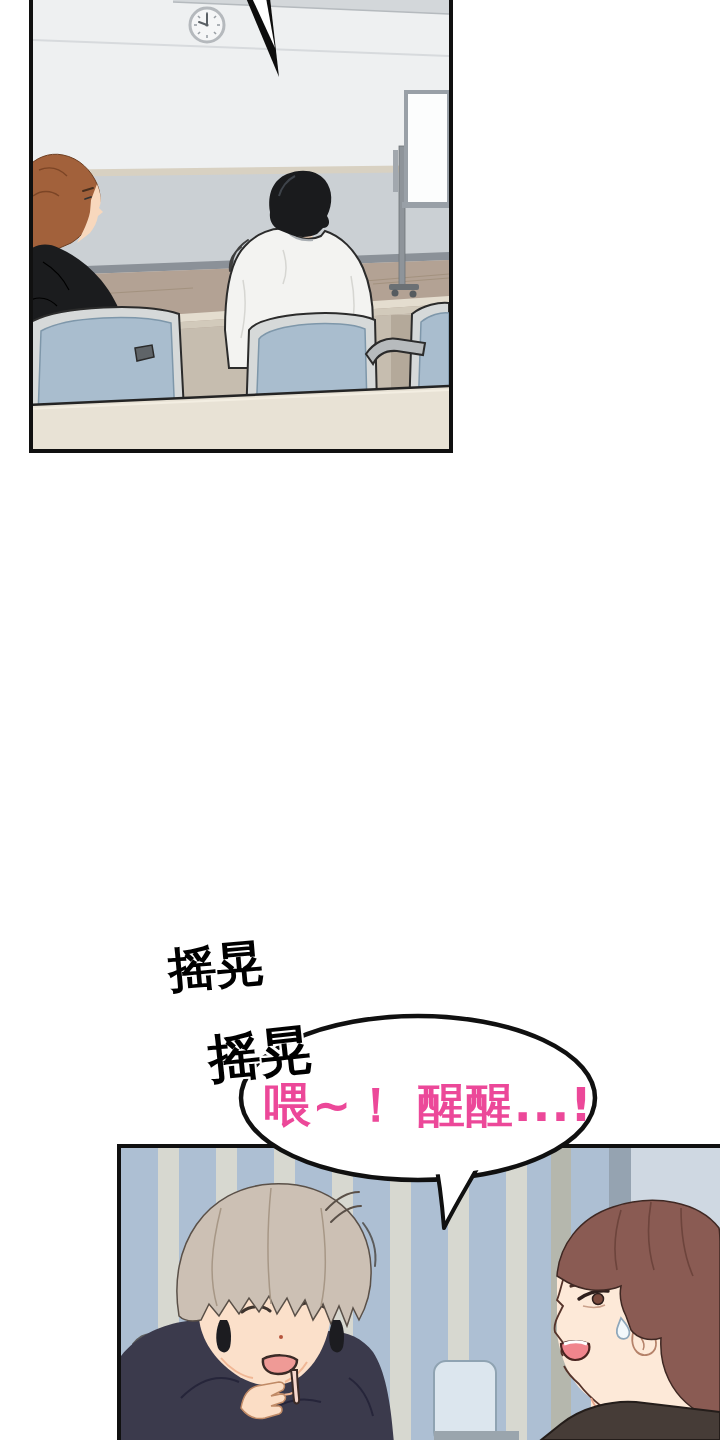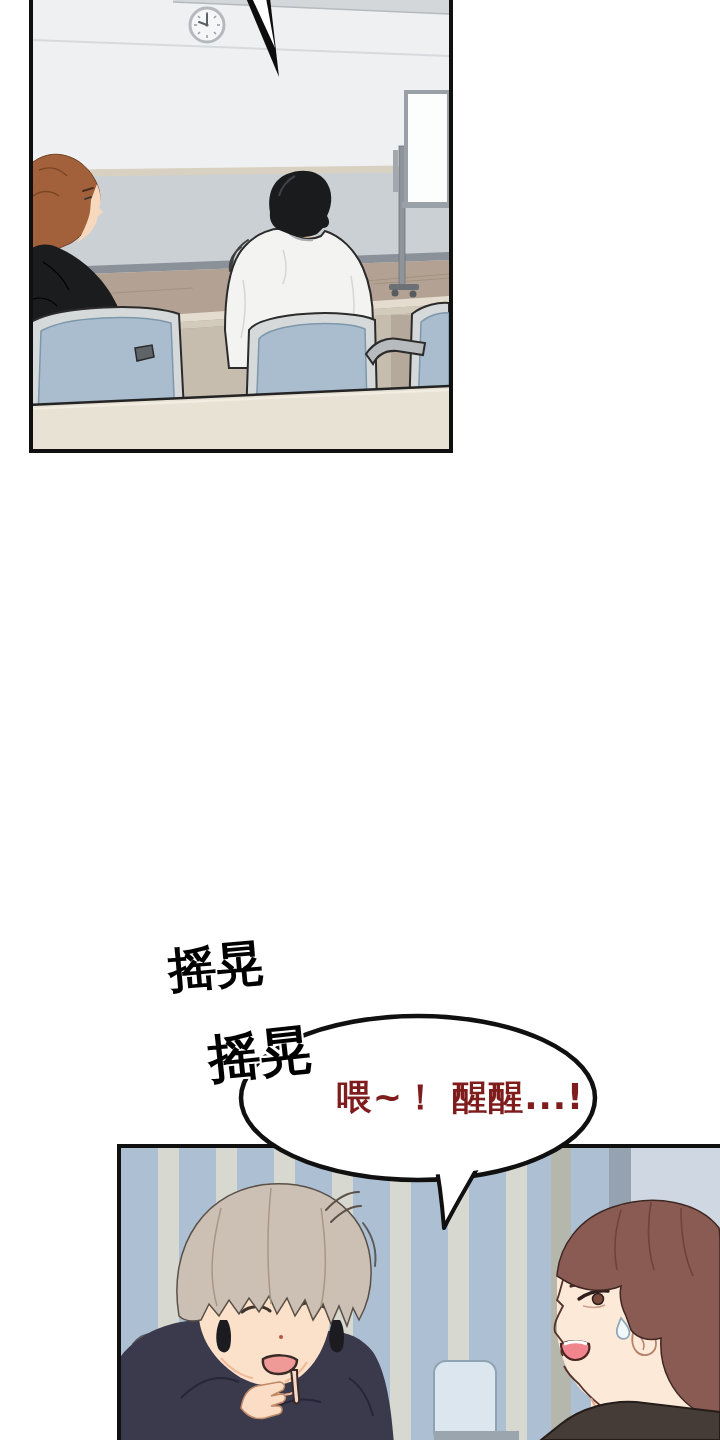--- a/index.html
+++ b/index.html
@@ -6,22 +6,22 @@
   #page{position:relative;width:720px;height:1440px;overflow:hidden;background:#fff;
         font-family:"DejaVu Sans","Liberation Sans",sans-serif;}
   .panel{position:absolute;box-sizing:border-box;border:4px solid #101010;overflow:hidden;background:#fff;}
   #panel-classroom{left:29px;top:0;width:424px;height:453px;border-top:none;z-index:1;}
   #panel-closeup{left:117px;top:1144px;width:603px;height:296px;border-right:none;border-bottom:none;z-index:1;}
   .sfx{position:absolute;color:#000;font-weight:900;line-height:1;white-space:nowrap;z-index:6;
        text-shadow:2px 2px 0 #fff,-2px -2px 0 #fff,2px -2px 0 #fff,-2px 2px 0 #fff;}
   #sfx-1{left:168px;top:942px;font-size:48px;transform:rotate(-5deg);}
   #sfx-2{left:208px;top:1028px;font-size:52px;transform:rotate(-6deg);}
   #speech-bubble{position:absolute;left:228px;top:1006px;width:392px;height:240px;z-index:5;}
-  #speech-text{position:absolute;left:36px;top:68px;width:320px;text-align:right;
-       font-size:35px;font-weight:900;color:#7f1d1d;white-space:nowrap;letter-spacing:1px;}
+  #speech-text{position:absolute;left:36px;top:68px;width:320px;text-align:left;
+       font-size:47px;font-weight:900;color:#ec4899;white-space:nowrap;letter-spacing:1px;}
   svg{display:block;}
 </style>
 </head>
 <body>
 
 <div id="page">
 
   <div id="panel-classroom" class="panel">
     <svg width="416" height="449" viewBox="0 0 416 449">
 

